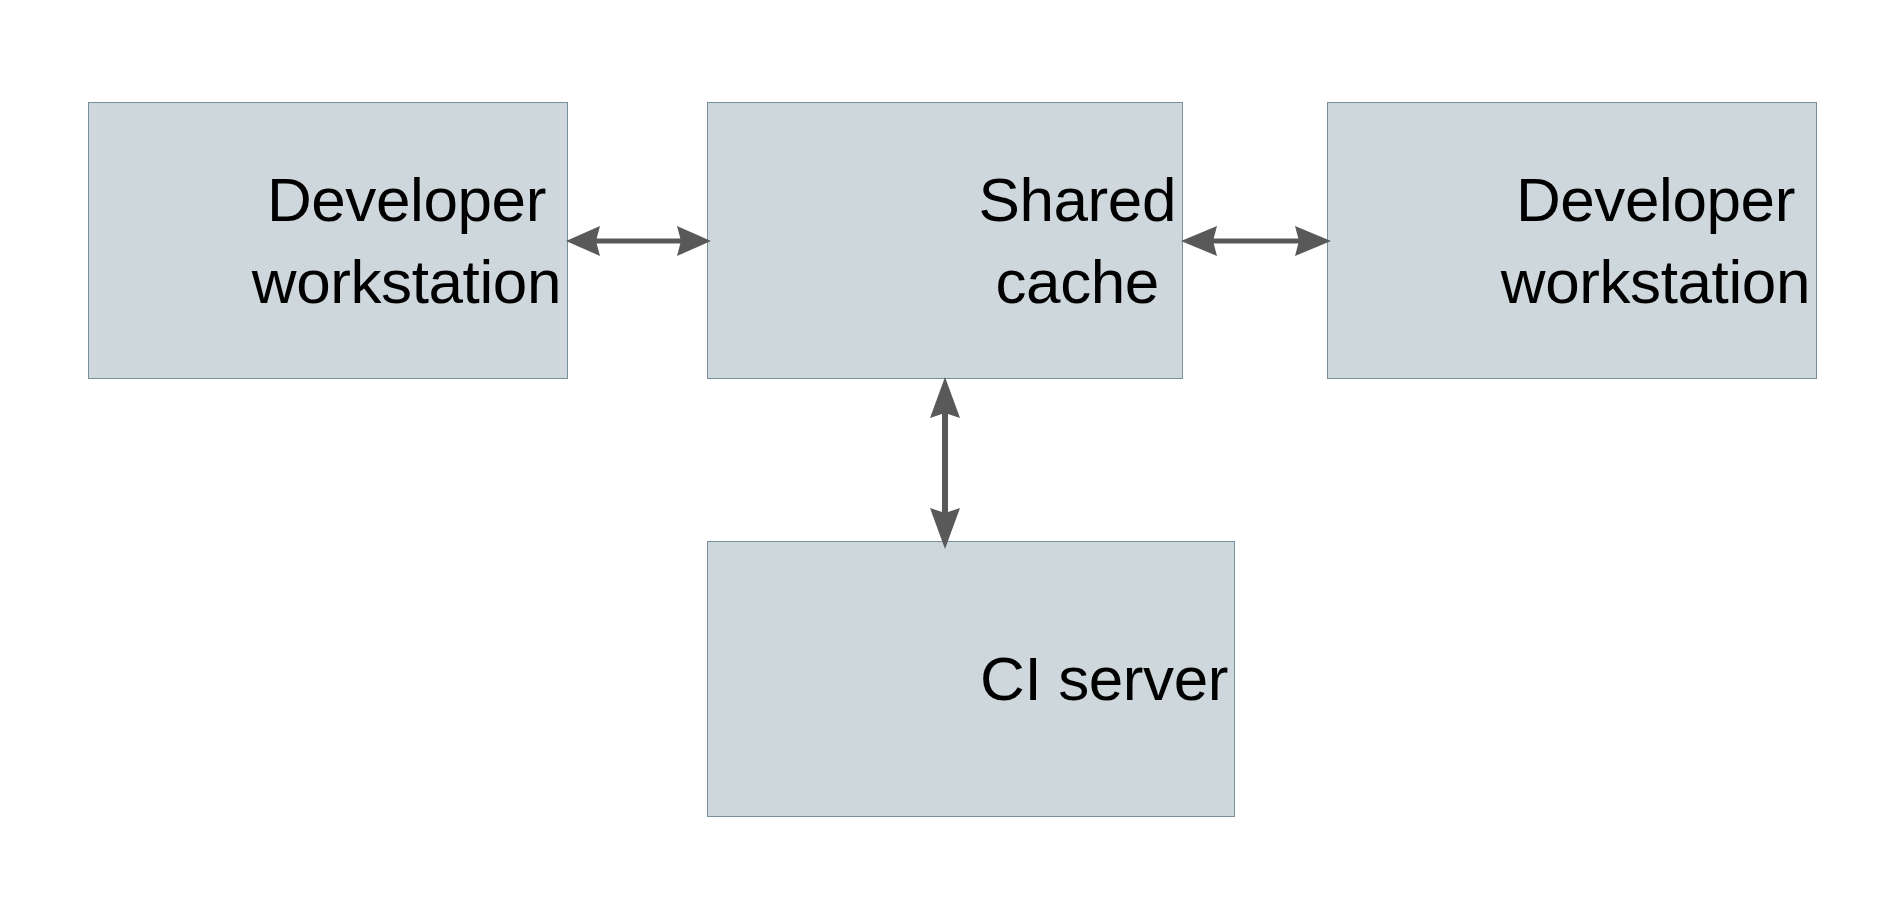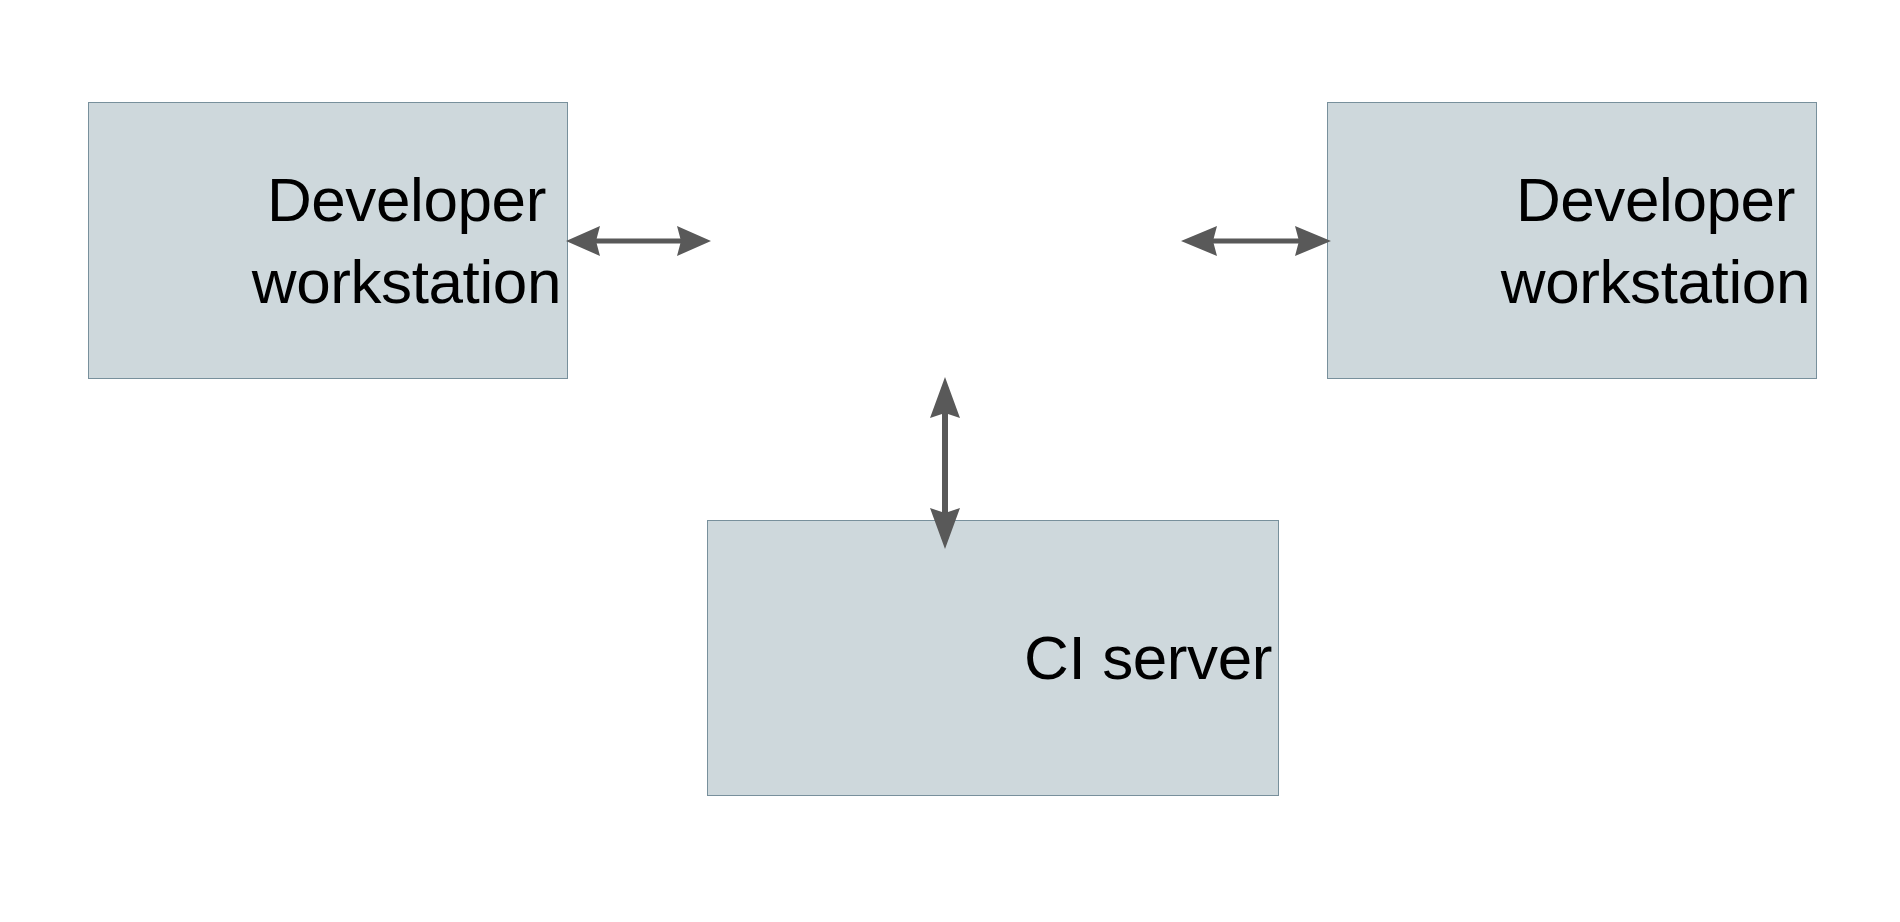--- a/index.html
+++ b/index.html
@@ -34,40 +34,44 @@
     font-size: 62px;
     line-height: 1.32;
     font-weight: 400;
     letter-spacing: -0.4px;
     white-space: pre-line;
     padding: 0 6px;
   }
   .node-dev-left  { left: 88px;   top: 102px; width: 480px; height: 277px; }
   .node-cache     { left: 707px;  top: 102px; width: 476px; height: 277px; }
   .node-dev-right { left: 1327px; top: 102px; width: 490px; height: 277px; }
-  .node-ci        { left: 707px;  top: 520px; width: 572px; height: 276px; }
+  .node-ci        { left: 707px;  top: 541px; width: 528px; height: 276px; }
 
   .connector {
     position: absolute;
     pointer-events: none;
   }
   .conn-left  { left: 566px;  top: 212px; width: 145px; height: 58px; }
   .conn-right { left: 1181px; top: 212px; width: 150px; height: 58px; }
   .conn-down  { left: 916px;  top: 377px; width: 58px;  height: 172px; }
 </style>
 </head>
 <body>
 
 <div id="canvas">
 
   <div class="node node-dev-left">
     <span class="node-label">Developer
 workstation</span>
   </div>
 
+  <div class="node node-cache">
+    <span class="node-label">Shared
+cache</span>
+  </div>
 
   <div class="node node-dev-right">
     <span class="node-label">Developer
 workstation</span>
   </div>
 
   <div class="node node-ci">
     <span class="node-label">CI server</span>
   </div>
 

